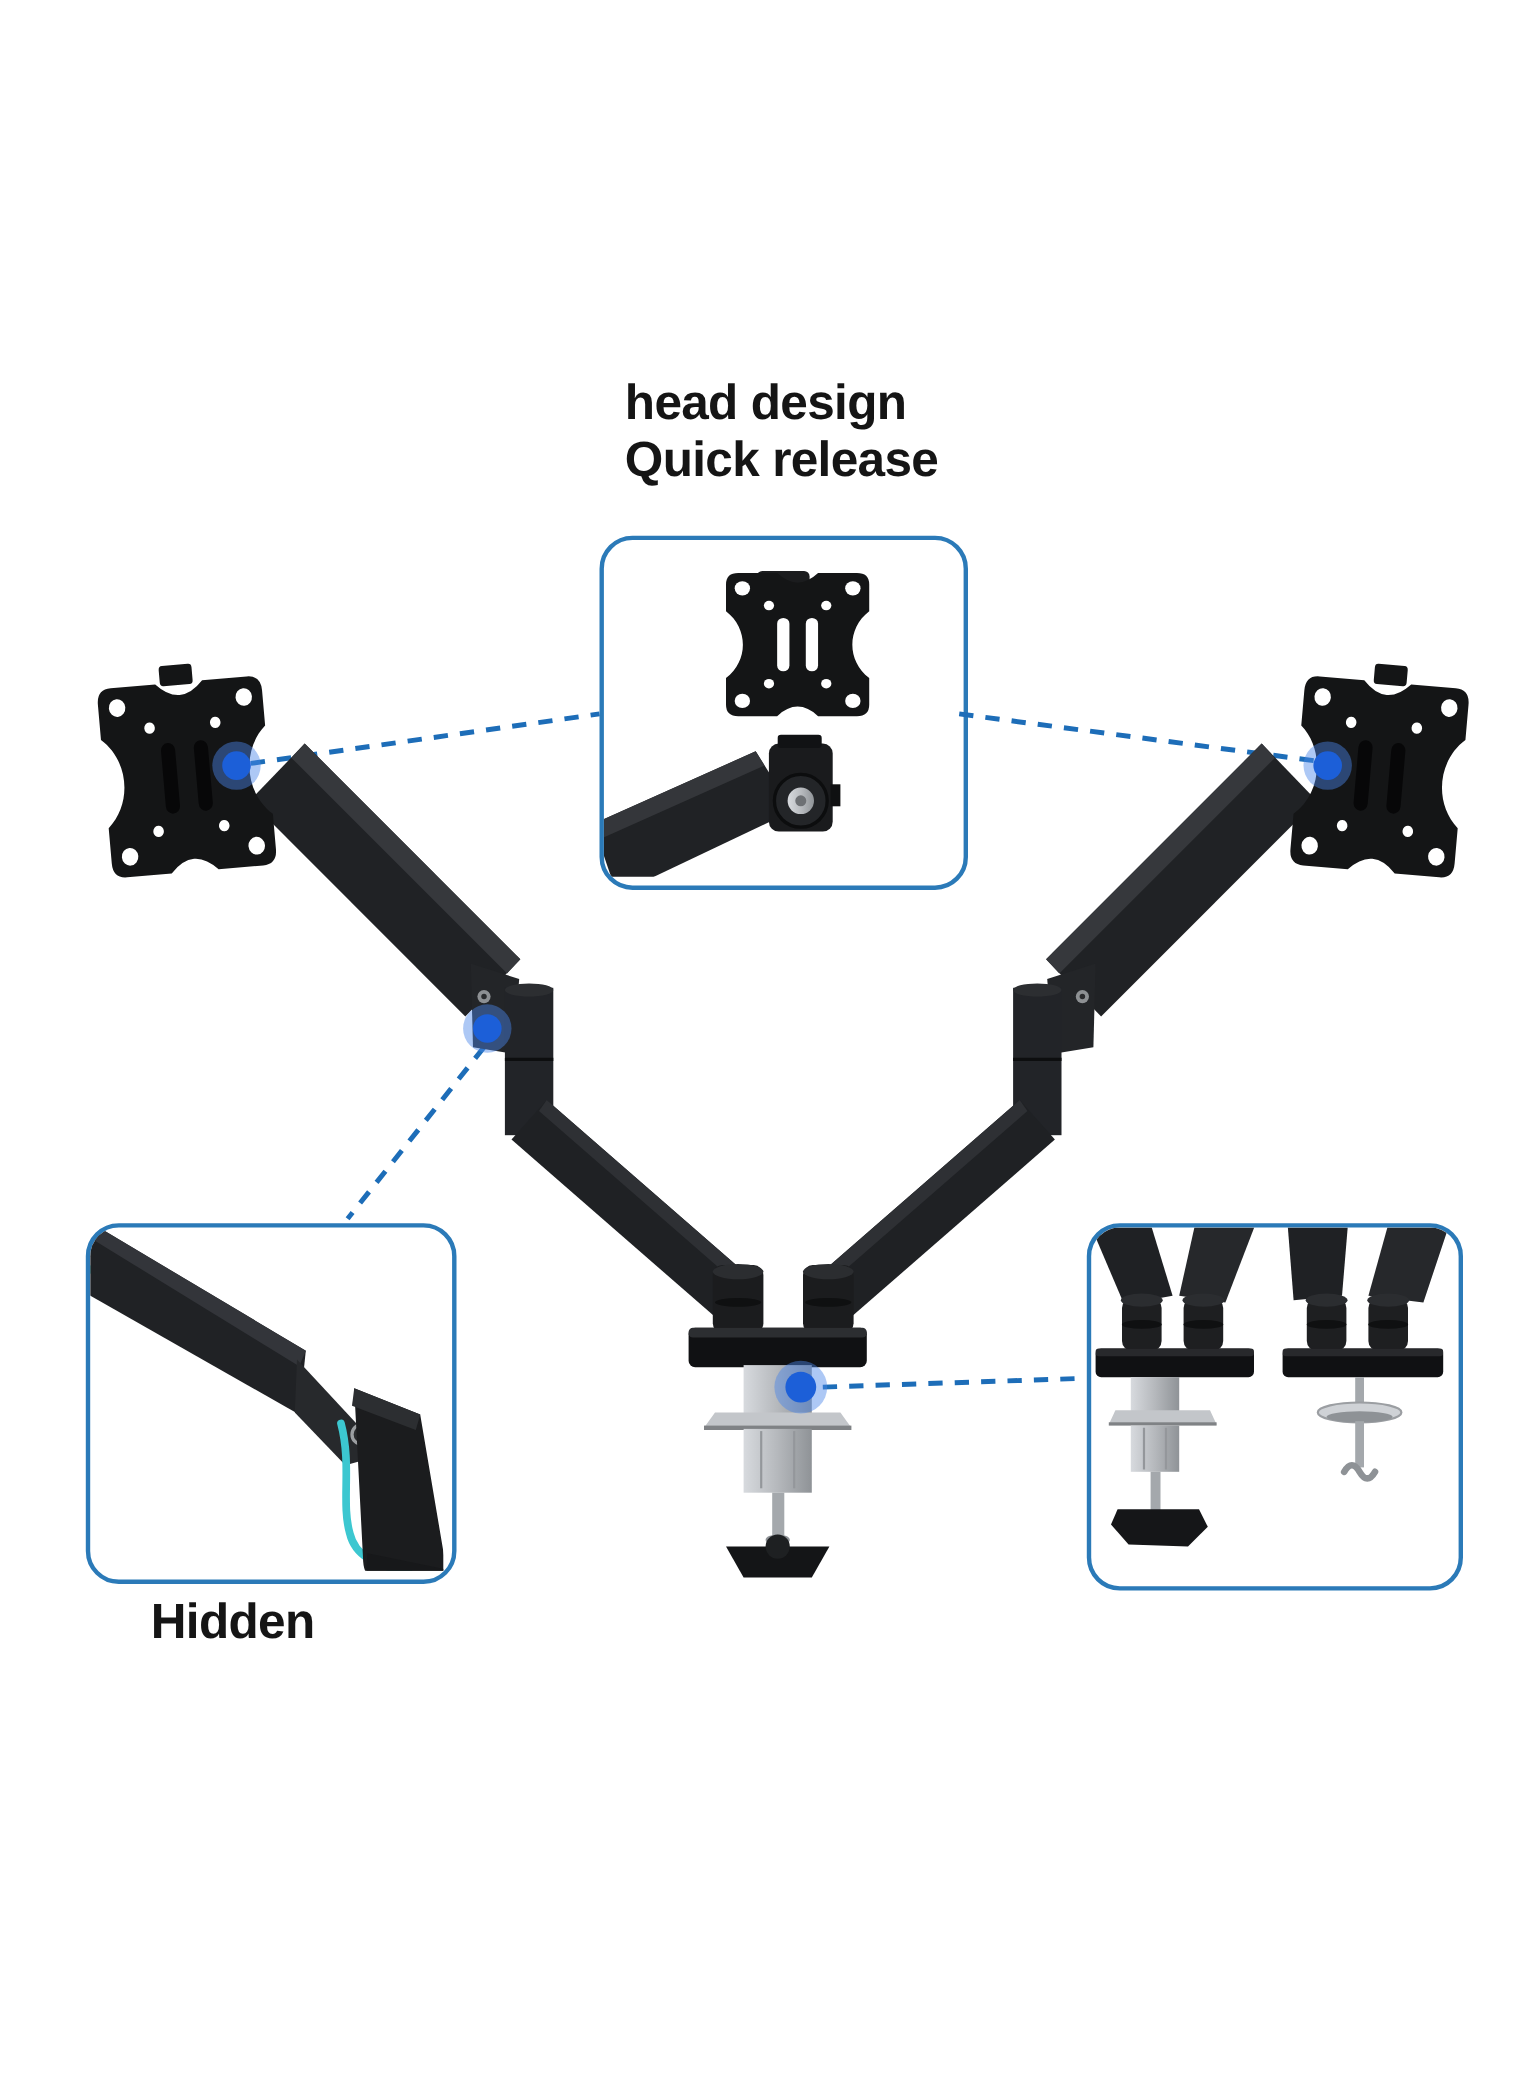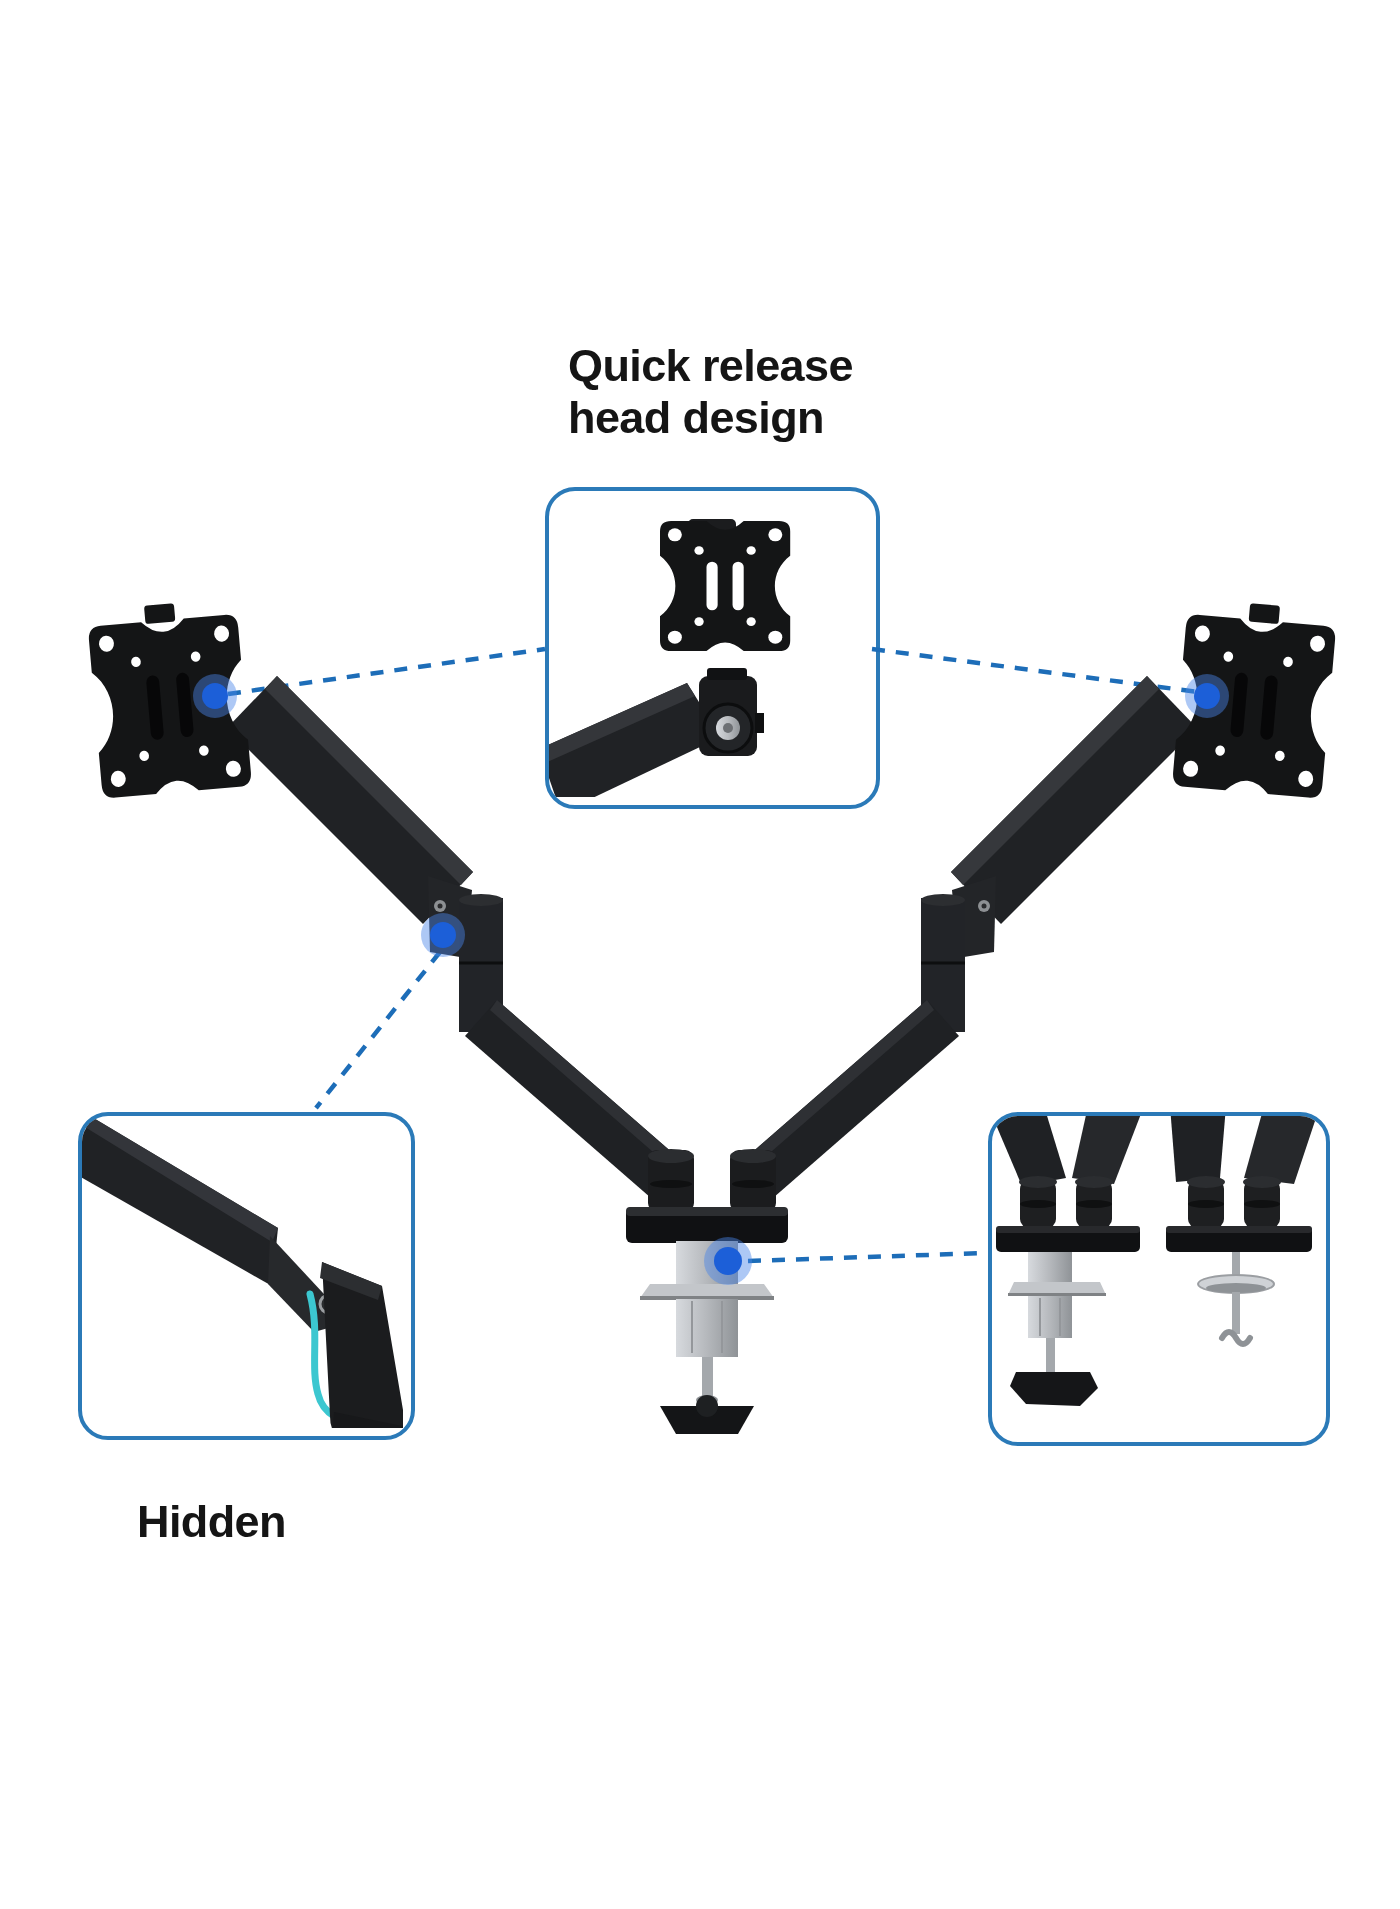--- a/index.html
+++ b/index.html
@@ -12,24 +12,24 @@
            overflow:hidden;}
   .callout svg{display:block;}
   .hero{position:absolute;left:0;top:0;width:1400px;height:1909px;pointer-events:none;}
 </style>
 </head>
 <body>
 
 <div class="canvas">
 
   <h2 class="feature-title" style="left:568px;top:340px;">
+    <span>head design</span>
     <span>Quick release</span>
-    <span>head design</span>
   </h2>
-  <h2 class="feature-title" style="left:137px;top:1496px;">
+  <h2 class="feature-title" style="left:137px;top:1448px;">
     <span>Hidden</span>
   </h2>
 
   <div class="callout" style="left:545px;top:487px;width:327px;height:314px;">
     <svg width="319" height="306" viewBox="0 0 319 306">
       <defs>
         <linearGradient id="m1" x1="0" y1="0" x2="1" y2="0">
           <stop offset="0" stop-color="#d7dade"></stop>
             <stop offset=".5" stop-color="#b9bcc0"></stop>
             <stop offset="1" stop-color="#8f9397"></stop>

